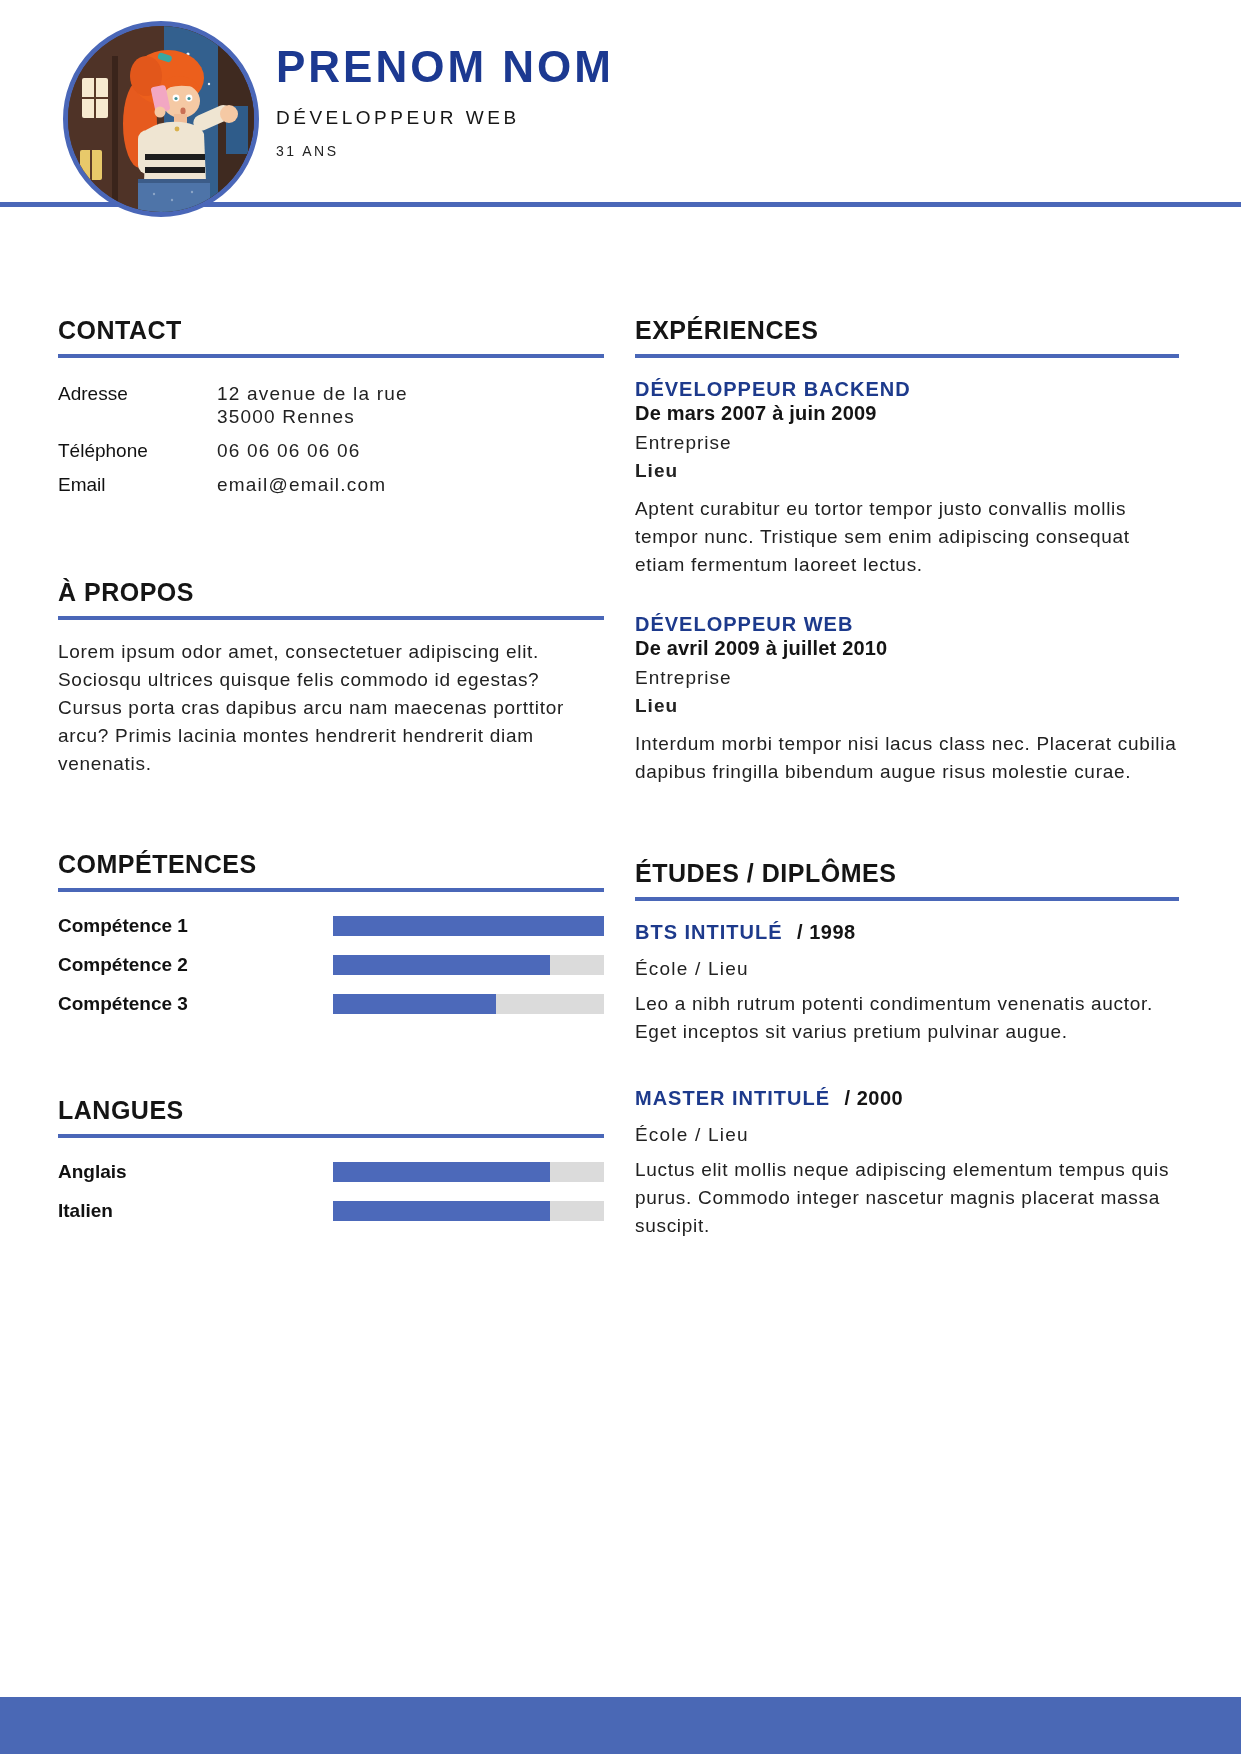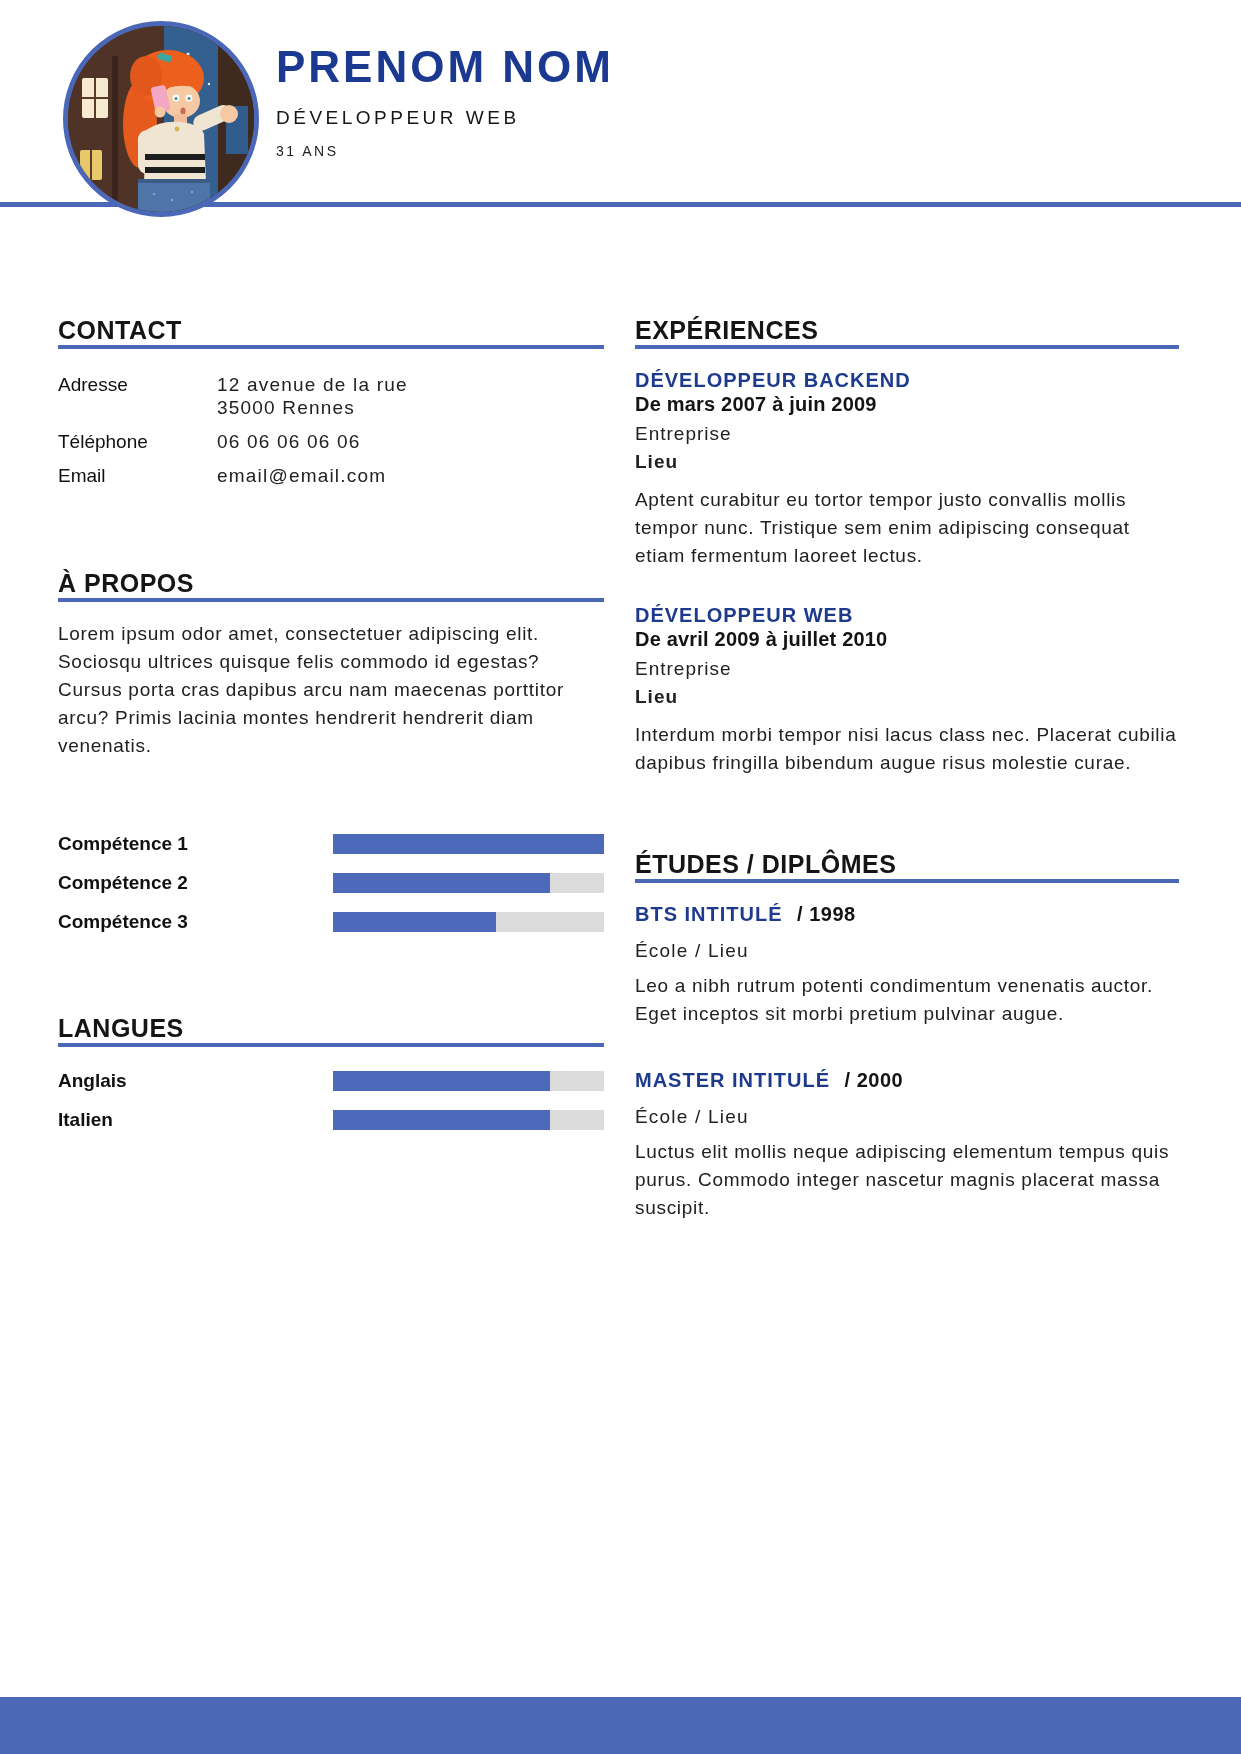--- a/index.html
+++ b/index.html
@@ -27,21 +27,21 @@
   .headline { font-size:19px; letter-spacing:3.5px; color:#161616; margin-top:15px; white-space:nowrap; }
   .age { font-size:14px; letter-spacing:2.5px; color:#222; margin-top:14px; }
 
   
   .col { position:absolute; top:317px; }
   .col-left  { left:58px;  width:546px; }
   .col-right { left:635px; width:544px; }
 
   .section-heading {
     font-size:25px; font-weight:700; letter-spacing:0.5px; color:#151515;
-    padding-bottom:2px; border-bottom:4px solid #4a67b8; line-height:26px;
+    padding-bottom:11px; border-bottom:4px solid #4a67b8; line-height:26px;
   }
 
   
   .contact-rows { margin-top:24px; }
   .contact-row { display:grid; grid-template-columns:159px 1fr; margin-bottom:11px; }
   .contact-label { font-weight:400; font-size:19px; line-height:23px; color:#111; }
   .contact-value { font-size:19px; line-height:23px; letter-spacing:1.2px; color:#222; }
 
   
   .section-about { margin-top:83px; }
@@ -171,20 +171,21 @@
       <div class="contact-value">email@email.com</div>
     </div>
   </div>
 
   <div class="section-about">
     <div class="section-heading">À PROPOS</div>
     <div class="para">Lorem ipsum odor amet, consectetuer adipiscing elit. Sociosqu ultrices quisque felis commodo id egestas? Cursus porta cras dapibus arcu nam maecenas porttitor arcu? Primis lacinia montes hendrerit hendrerit diam venenatis.</div>
   </div>
 
   <div class="section-skills">
+    <div class="section-heading">COMPÉTENCES</div>
     <div class="bar-rows">
       <div class="bar-row">
         <div class="bar-label">Compétence 1</div>
         <div class="bar-track">
           <div class="bar-fill" style="width: 100%;"></div>
         </div>
       </div>
       <div class="bar-row">
         <div class="bar-label">Compétence 2</div>
         <div class="bar-track">
@@ -242,21 +243,21 @@
 
   <div class="section-edu">
     <div class="section-heading">ÉTUDES / DIPLÔMES</div>
 
     <div class="deg-block">
       <div class="deg-title-line">
         <span class="deg-title">BTS INTITULÉ</span>
         <span class="deg-year">/ 1998</span>
       </div>
       <div class="deg-school">École  / Lieu</div>
-      <div class="para deg-desc">Leo a nibh rutrum potenti condimentum venenatis auctor. Eget inceptos sit morbi pretium pulvinar augue.</div>
+      <div class="para deg-desc">Leo a nibh rutrum potenti condimentum venenatis auctor. Eget inceptos sit varius pretium pulvinar augue.</div>
     </div>
 
     <div class="deg-block deg-block2">
       <div class="deg-title-line">
         <span class="deg-title">MASTER INTITULÉ</span>
         <span class="deg-year">/ 2000</span>
       </div>
       <div class="deg-school">École / Lieu</div>
       <div class="para deg-desc">Luctus elit mollis neque adipiscing elementum tempus quis purus. Commodo integer nascetur magnis placerat massa suscipit.</div>
     </div>

